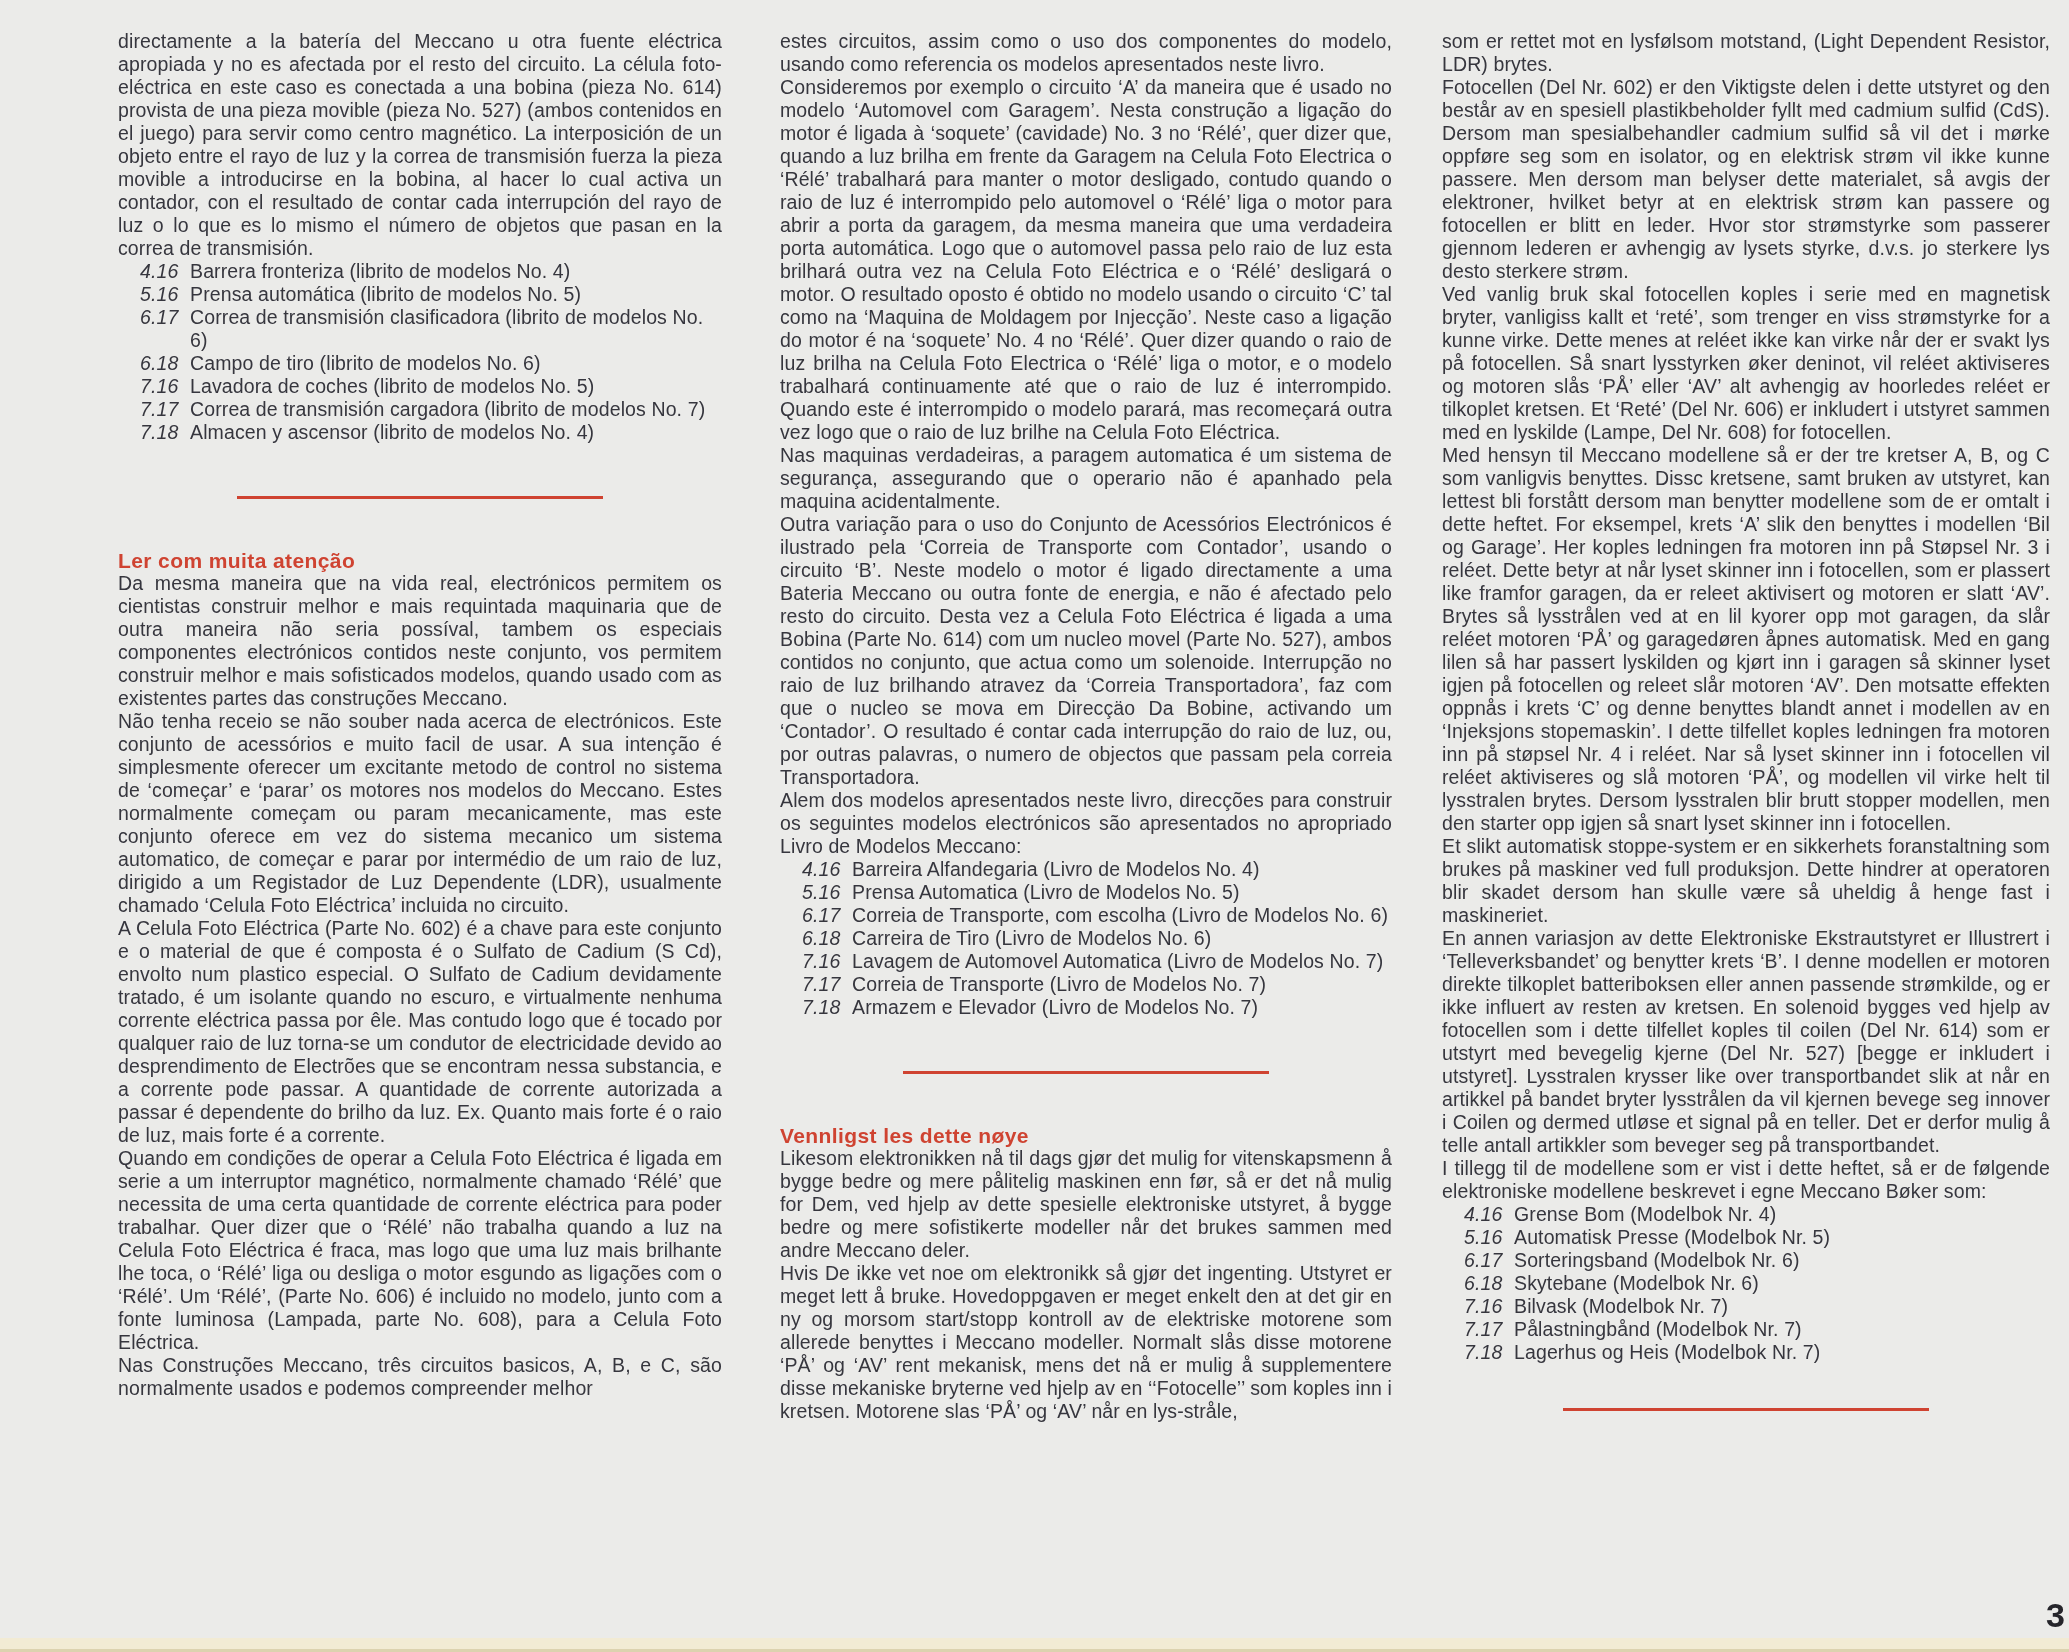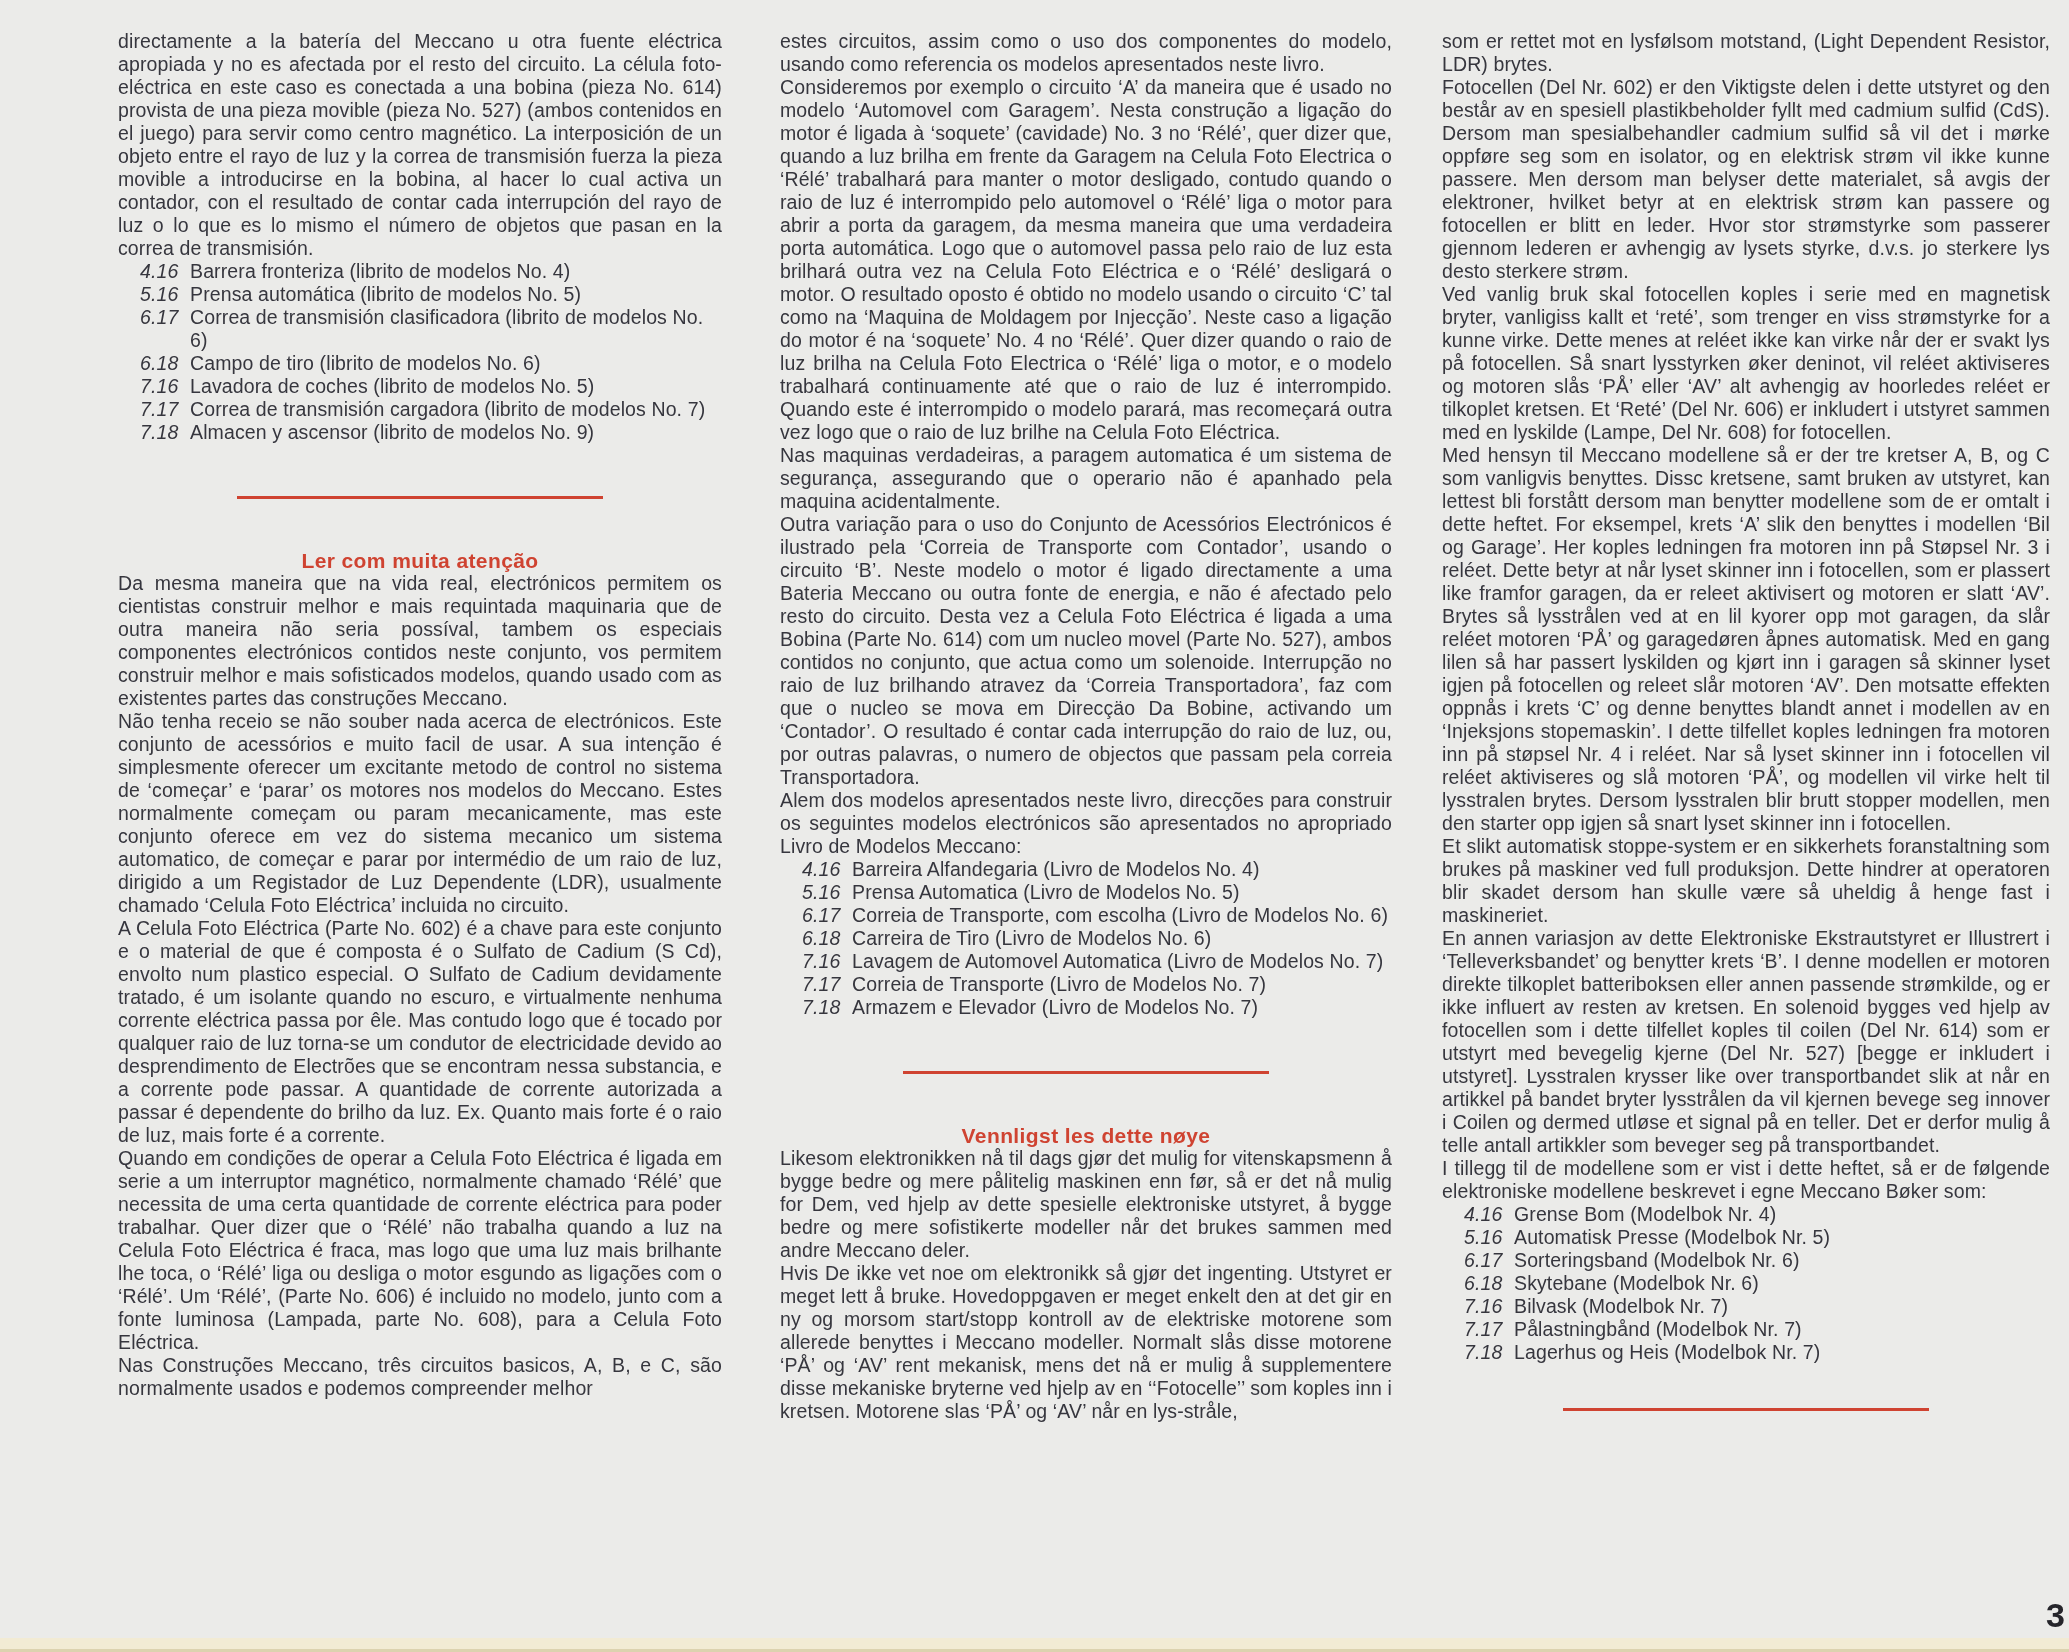--- a/index.html
+++ b/index.html
@@ -25,21 +25,21 @@
   .para { text-align:justify; }
   .model-list { list-style:none; text-align:left; }
   .model-list li { position:relative; padding-left:72px; }
   .model-list .num { position:absolute; left:22px;font-style:italic; }
   .section-heading {
     color:var(--red,#cf4331);
     font-size:21px;
     line-height:23px;
     font-weight:bold;
     letter-spacing:0.4px;
-    text-align:center;
+    text-align:left;
   }
   .divider {
     height:3px;
     width:366px;
     background:var(--red,#cf4331);
     margin:52px auto 50px auto;
   }
   #col3 .divider { margin-top:44px; }
   .page-num {
     position:absolute;
@@ -62,21 +62,21 @@
 
 <div class="column" id="col1">
     <p class="para">directamente a la batería del Meccano u otra fuente eléctrica apropiada y no es afectada por el resto del circuito. La célula foto-eléctrica en este caso es conectada a una bobina (pieza No. 614) provista de una pieza movible (pieza No. 527) (ambos contenidos en el juego) para servir como centro magnético. La interposición de un objeto entre el rayo de luz y la correa de transmisión fuerza la pieza movible a introducirse en la bobina, al hacer lo cual activa un contador, con el resultado de contar cada interrupción del rayo de luz o lo que es lo mismo el número de objetos que pasan en la correa de transmisión.</p>
     <ul class="model-list">
       <li><span class="num">4.16</span><span class="txt">Barrera fronteriza (librito de modelos No. 4)</span></li>
       <li><span class="num">5.16</span><span class="txt">Prensa automática (librito de modelos No. 5)</span></li>
       <li><span class="num">6.17</span><span class="txt">Correa de transmisión clasificadora (librito de modelos No. 6)</span></li>
       <li><span class="num">6.18</span><span class="txt">Campo de tiro (librito de modelos No. 6)</span></li>
       <li><span class="num">7.16</span><span class="txt">Lavadora de coches (librito de modelos No. 5)</span></li>
       <li><span class="num">7.17</span><span class="txt">Correa de transmisión cargadora (librito de modelos No. 7)</span></li>
-      <li><span class="num">7.18</span><span class="txt">Almacen y ascensor (librito de modelos No. 9)</span></li>
+      <li><span class="num">7.18</span><span class="txt">Almacen y ascensor (librito de modelos No. 4)</span></li>
     </ul>
     <div class="divider"></div>
     <h2 class="section-heading">Ler com muita atenção</h2>
     <p class="para">Da mesma maneira que na vida real, electrónicos permitem os cientistas construir melhor e mais requintada maquinaria que de outra maneira não seria possíval, tambem os especiais componentes electrónicos contidos neste conjunto, vos permitem construir melhor e mais sofisticados modelos, quando usado com as existentes partes das construções Meccano.</p>
     <p class="para">Não tenha receio se não souber nada acerca de electrónicos. Este conjunto de acessórios e muito facil de usar. A sua intenção é simplesmente oferecer um excitante metodo de control no sistema de ‘começar’ e ‘parar’ os motores nos modelos do Meccano. Estes normalmente começam ou param mecanicamente, mas este conjunto oferece em vez do sistema mecanico um sistema automatico, de começar e parar por intermédio de um raio de luz, dirigido a um Registador de Luz Dependente (LDR), usualmente chamado ‘Celula Foto Eléctrica’ incluida no circuito.</p>
     <p class="para">A Celula Foto Eléctrica (Parte No. 602) é a chave para este conjunto e o material de que é composta é o Sulfato de Cadium (S Cd), envolto num plastico especial. O Sulfato de Cadium devidamente tratado, é um isolante quando no escuro, e virtualmente nenhuma corrente eléctrica passa por êle. Mas contudo logo que é tocado por qualquer raio de luz torna-se um condutor de electricidade devido ao desprendimento de Electrões que se encontram nessa substancia, e a corrente pode passar. A quantidade de corrente autorizada a passar é dependente do brilho da luz. Ex. Quanto mais forte é o raio de luz, mais forte é a corrente.</p>
     <p class="para">Quando em condições de operar a Celula Foto Eléctrica é ligada em serie a um interruptor magnético, normalmente chamado ‘Rélé’ que necessita de uma certa quantidade de corrente eléctrica para poder trabalhar. Quer dizer que o ‘Rélé’ não trabalha quando a luz na Celula Foto Eléctrica é fraca, mas logo que uma luz mais brilhante lhe toca, o ‘Rélé’ liga ou desliga o motor esgundo as ligações com o ‘Rélé’. Um ‘Rélé’, (Parte No. 606) é incluido no modelo, junto com a fonte luminosa (Lampada, parte No. 608), para a Celula Foto Eléctrica.</p>
     <p class="para">Nas Construções Meccano, três circuitos basicos, A, B, e C, são normalmente usados e podemos compreender melhor</p>
   </div>
 <div class="column" id="col2">

